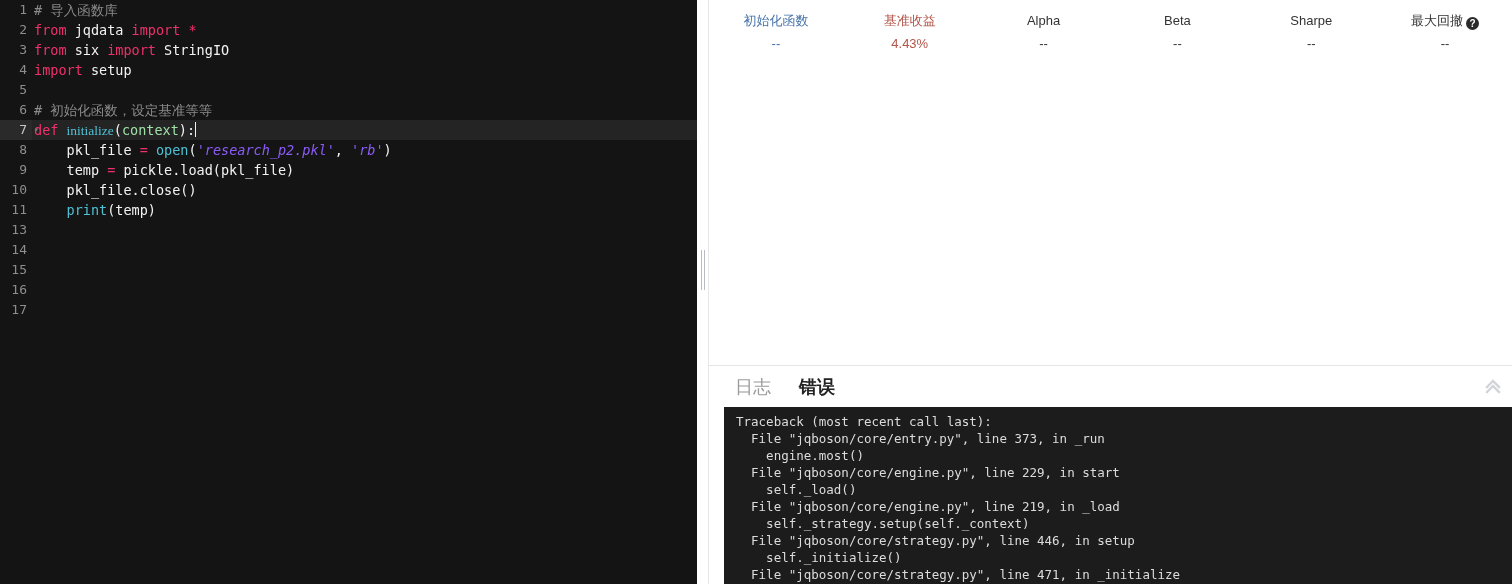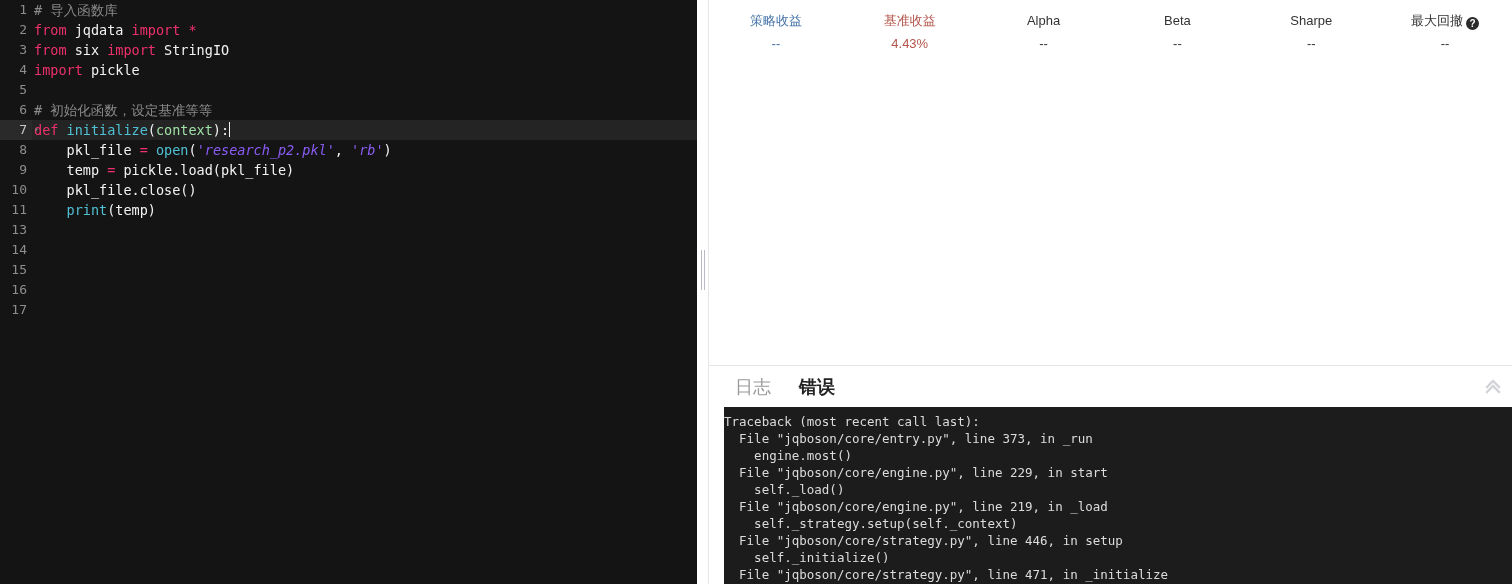--- a/index.html
+++ b/index.html
@@ -64,21 +64,21 @@
   .code-text {
     flex: 1 1 auto;
     padding-left: 2px;
     font-family: "DejaVu Sans Mono", "Liberation Mono", monospace;
     font-size: 13.5px;
     color: #f2f2f2;
     white-space: pre;
   }
   .tok-com  { color: #8a8a8a; }
   .tok-key  { color: #f0306c; }
-  .tok-fn   { color: #4fc1d4; }
+  .tok-fn   { color: #4fc1d4; font-family: Liberation Serif, serif; }
   .tok-var  { color: #f2f2f2; }
   .tok-op   { color: #f0306c; }
   .tok-str  { color: #8b5cf6; font-style: italic; }
   .tok-param{ color: #9fe0a6; }
   .tok-bi   { color: #4fc1d4; }
   .caret {
     display: inline-block;
     width: 1px;
     height: 15px;
     background: #f2f2f2;
@@ -217,40 +217,40 @@
     padding: 6px 0 0 0;
     overflow: hidden;
     position: relative;
   }
   .console-line {
     font-family: "DejaVu Sans Mono", "Liberation Mono", monospace;
     font-size: 12.5px;
     line-height: 17px;
     color: #dcdcdc;
     white-space: pre;
-    padding-left: 0;
+    padding-left: 12px;
   }
   .console-scrollbar {
     position: absolute;
     right: 0; top: 0;
     width: 4px; height: 100%;
     background: transparent;
   }
 </style>
 </head>
 <body>
 
 <div id="app">
 
   <div class="editor-pane">
     <div class="editor-scroll" id="editor-lines">
         <div class="code-line"><div class="gutter">1</div><div class="code-text"><span class="tok-com"># 导入函数库</span></div></div>
         <div class="code-line"><div class="gutter">2</div><div class="code-text"><span class="tok-key">from</span><span class="tok-var"> </span><span class="tok-var">jqdata</span><span class="tok-var"> </span><span class="tok-key">import</span><span class="tok-var"> </span><span class="tok-op">*</span></div></div>
         <div class="code-line"><div class="gutter">3</div><div class="code-text"><span class="tok-key">from</span><span class="tok-var"> </span><span class="tok-var">six</span><span class="tok-var"> </span><span class="tok-key">import</span><span class="tok-var"> </span><span class="tok-var">StringIO</span></div></div>
-        <div class="code-line"><div class="gutter">4</div><div class="code-text"><span class="tok-key">import</span><span class="tok-var"> </span><span class="tok-var">pickle</span></div></div>
+        <div class="code-line"><div class="gutter">4</div><div class="code-text"><span class="tok-key">import</span><span class="tok-var"> </span><span class="tok-var">setup</span></div></div>
         <div class="code-line"><div class="gutter">5</div><div class="code-text"></div></div>
         <div class="code-line"><div class="gutter">6</div><div class="code-text"><span class="tok-com"># 初始化函数，设定基准等等</span></div></div>
         <div class="code-line active"><div class="gutter">7<span class="fold-marker">▾</span></div><div class="code-text"><span class="tok-key">def</span><span class="tok-var"> </span><span class="tok-fn">initialize</span><span class="tok-var">(</span><span class="tok-param">context</span><span class="tok-var">):</span><span class="caret"></span></div></div>
         <div class="code-line"><div class="gutter">8</div><div class="code-text"><span class="tok-var">    </span><span class="tok-var">pkl_file</span><span class="tok-var"> </span><span class="tok-op">=</span><span class="tok-var"> </span><span class="tok-bi">open</span><span class="tok-var">(</span><span class="tok-str">'research_p2.pkl'</span><span class="tok-var">, </span><span class="tok-str">'rb'</span><span class="tok-var">)</span></div></div>
         <div class="code-line"><div class="gutter">9</div><div class="code-text"><span class="tok-var">    </span><span class="tok-var">temp</span><span class="tok-var"> </span><span class="tok-op">=</span><span class="tok-var"> </span><span class="tok-var">pickle.load(pkl_file)</span></div></div>
         <div class="code-line"><div class="gutter">10</div><div class="code-text"><span class="tok-var">    </span><span class="tok-var">pkl_file.close()</span></div></div>
         <div class="code-line"><div class="gutter">11</div><div class="code-text"><span class="tok-var">    </span><span class="tok-bi">print</span><span class="tok-var">(</span><span class="tok-var">temp</span><span class="tok-var">)</span></div></div>
         <div class="code-line"><div class="gutter">13</div><div class="code-text"></div></div>
         <div class="code-line"><div class="gutter">14</div><div class="code-text"></div></div>
         <div class="code-line"><div class="gutter">15</div><div class="code-text"></div></div>
@@ -264,21 +264,21 @@
       <i class="l"></i>
         <i class="r"></i>
     </div>
   </div>
 
   <div class="right-pane">
 
     <div class="metrics">
       <div class="metrics-row" id="metrics-row">
           <div class="metric accent-blue">
-            <div class="metric-label"><span>策略收益</span></div>
+            <div class="metric-label"><span>初始化函数</span></div>
             <div class="metric-value">--</div>
           </div>
           <div class="metric accent-red">
             <div class="metric-label"><span>基准收益</span></div>
             <div class="metric-value">4.43%</div>
           </div>
           <div class="metric ">
             <div class="metric-label"><span>Alpha</span></div>
             <div class="metric-value">--</div>
           </div>

